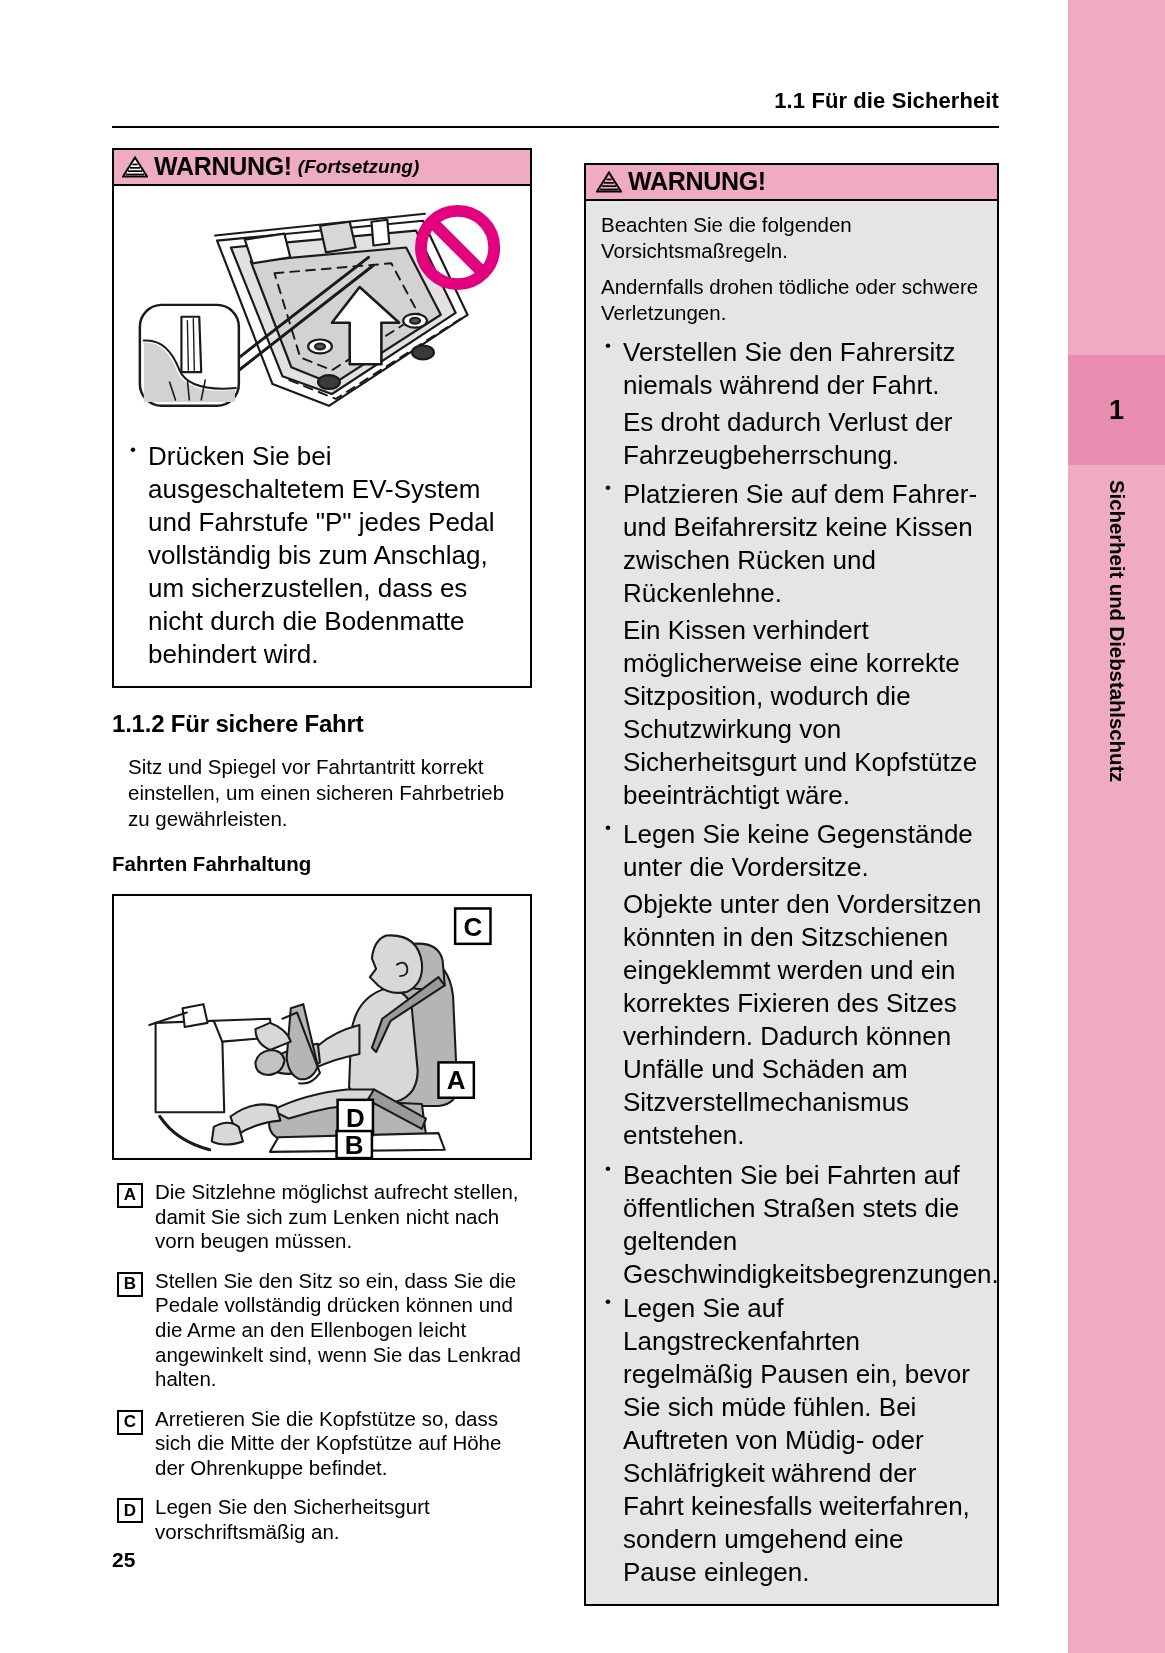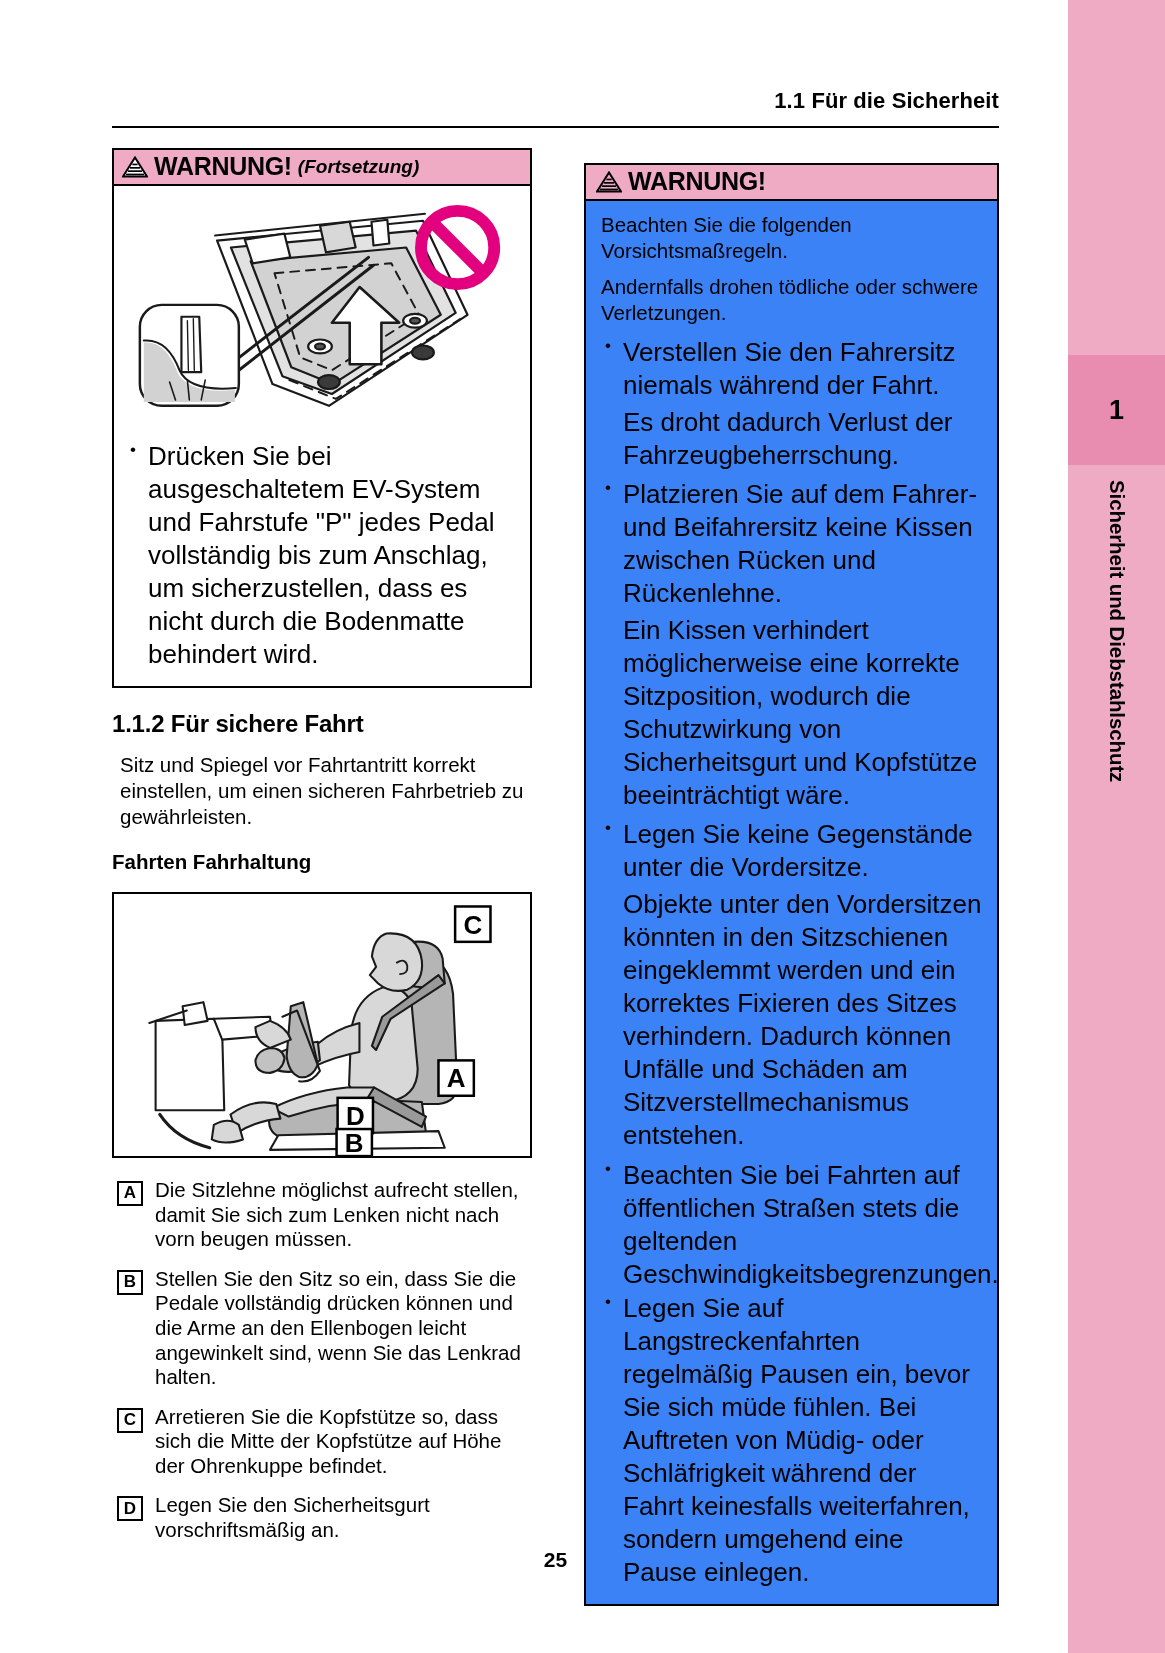--- a/index.html
+++ b/index.html
@@ -137,21 +137,21 @@
     background: #efaac4;
     box-sizing: border-box;
     padding: 4px 10px 5px 10px;
     display: flex;
     align-items: center;
     gap: 6px;
   }
   .warn-box-body-only {
     border: 2.5px solid #000;
     border-top: none;
-    background: #3b82f6;
+    background: #e5e5e5;
     box-sizing: border-box;
     padding: 11px 13px 14px 15px;
   }
 
   
   p.para {
     margin: 0 0 10px 0;
     font-size: 20.5px;
     line-height: 1.27;
   }
@@ -195,21 +195,21 @@
     letter-spacing: -0.2px;
   }
   h3.sub-head {
     font-size: 20.5px;
     font-weight: bold;
     margin: 20px 0 0 0;
   }
   p.lead {
     font-size: 20.5px;
     line-height: 1.27;
-    margin: 8px;
+    margin: 16px;
   }
 
   
   .fig-box {
     border: 2.5px solid #000;
     box-sizing: border-box;
     margin-top: 18px;
     background: #fff;
     line-height: 0;
   }
@@ -242,21 +242,21 @@
     line-height: 1.2;
     flex: 1 1 auto;
   }
 
   
   .page-num {
     position: absolute;
     left: 112px;
     top: 1548px;
     width: 887px;
-    text-align: center;
+    text-align: left;
     font-size: 21px;
     font-weight: bold;
   }
 </style>
 </head>
 <body>
 
 <div class="side-tab">
   <div class="side-tab-num-box">
     <span class="side-tab-num">1</span>

